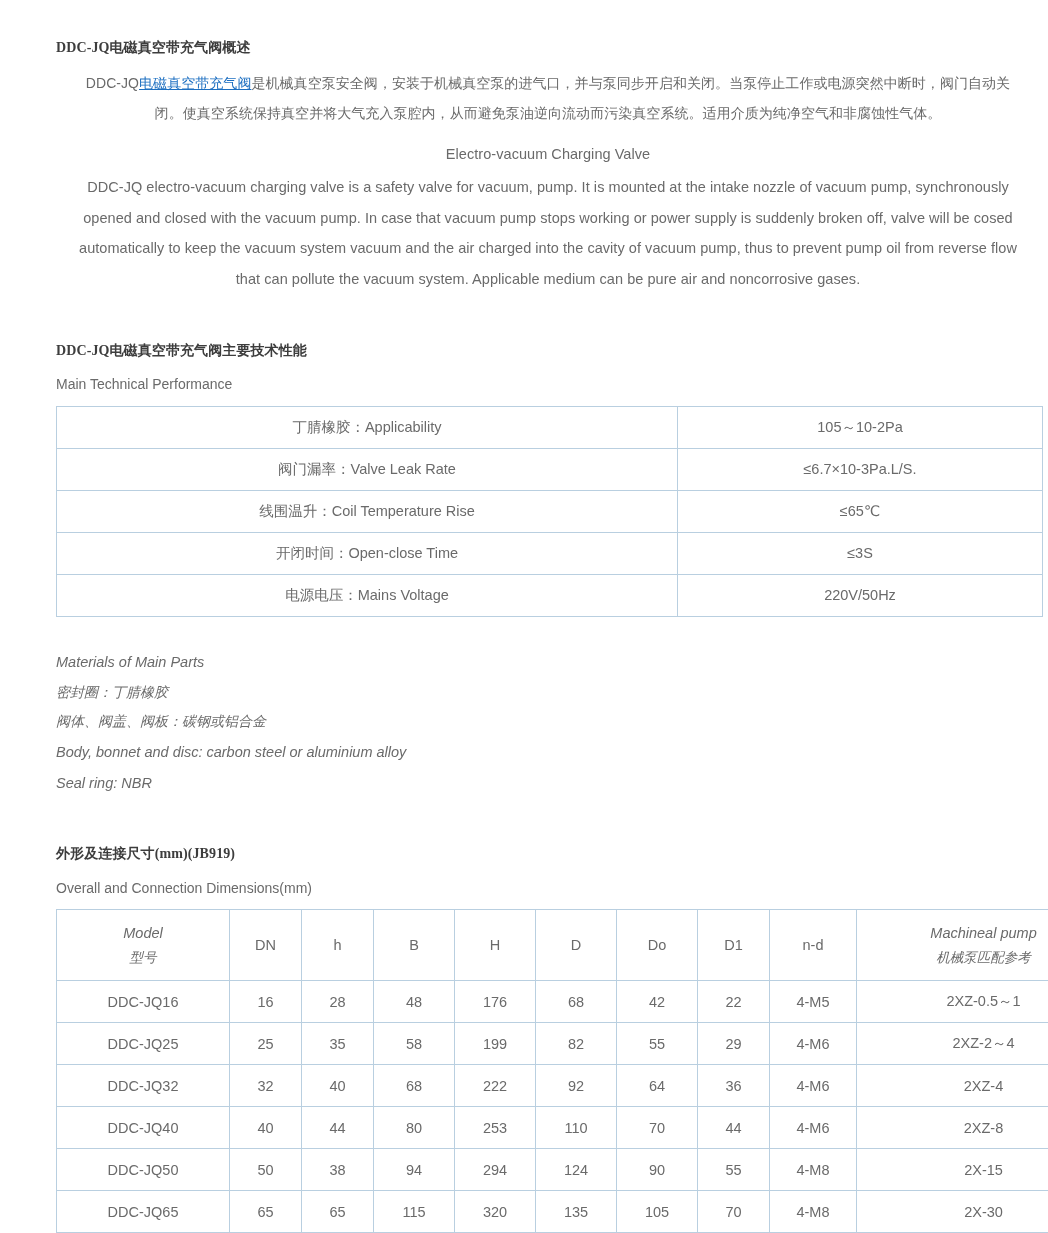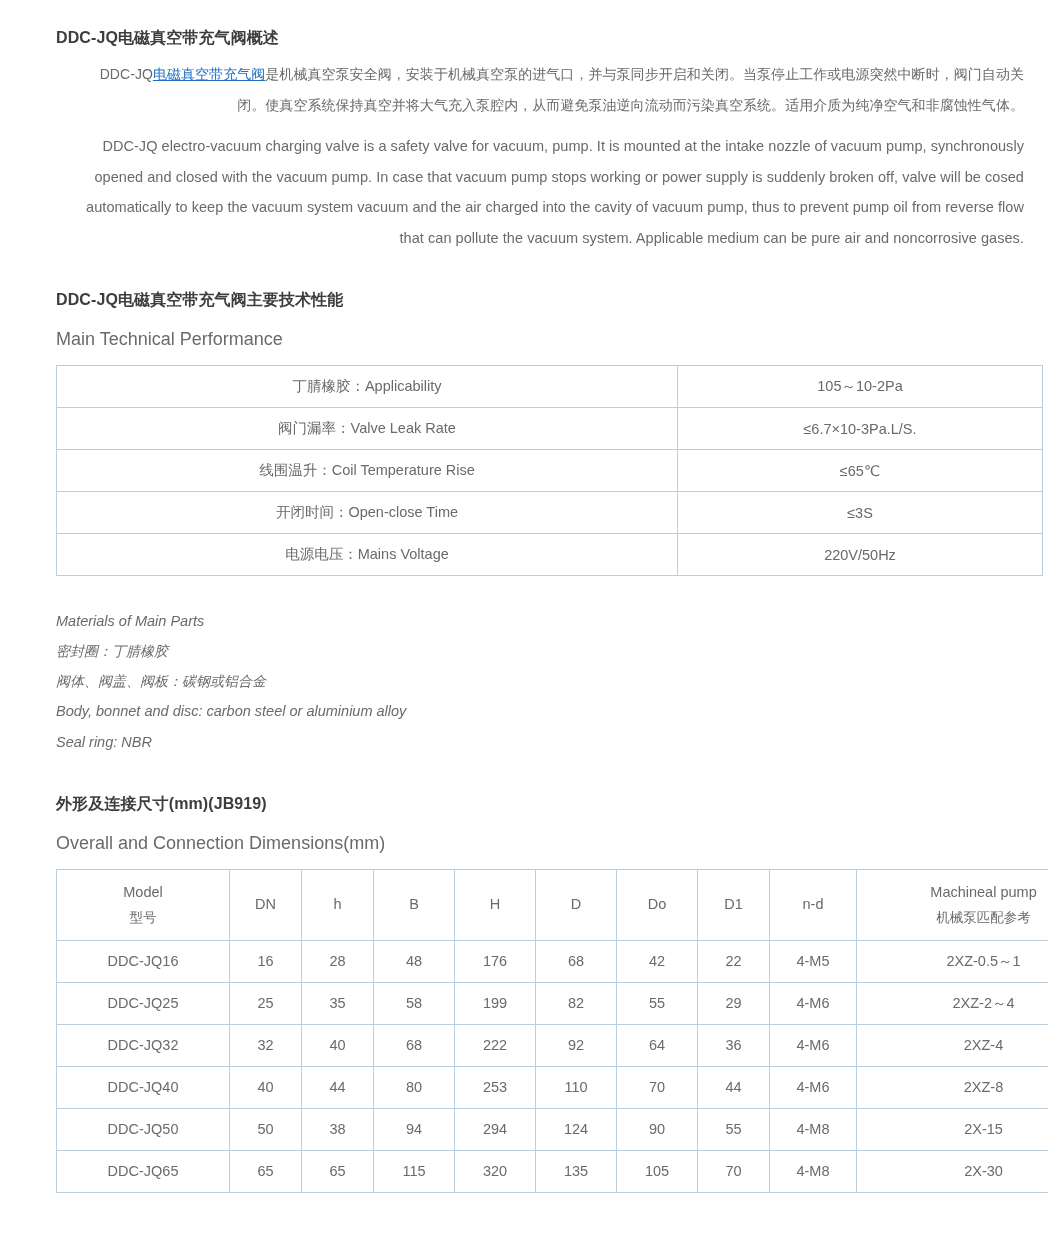--- a/index.html
+++ b/index.html
@@ -15,39 +15,40 @@
     -webkit-font-smoothing: antialiased;
   }
   .page {
     padding: 22px 24px 18px 56px;
     box-sizing: border-box;
     width: 1048px;
   }
   .section { margin: 0 0 4px 0; }
 
   h2.heading {
-    font-size: 16px;
+    font-size: 14px;
     font-weight: bold;
     color: #3d3d3d;
-    margin: 5px 0 10px 0;
+    margin: 16px 0 10px 0;
     line-height: 1.4;
     letter-spacing: 0.1px;
+    font-family: Liberation Serif, serif;
   }
   .sub-heading {
-    font-size: 18px;
+    font-size: 14px;
     color: #6a6a6a;
     margin: 0 0 6px 0;
     line-height: 2.1;
   }
   p.para {
     font-size: 14.5px;
     color: #6a6a6a;
     line-height: 2.12;
     margin: 0 0 2px 16px;
-    text-align: right;
+    text-align: center;
     letter-spacing: 0.05px;
   }
   p.para-cn {
     font-size: 14px;
     line-height: 2.2;
   }
   a.inline-link {
     color: #1d6fc1;
     text-decoration: underline;
   }
@@ -75,21 +76,21 @@
   table.tech-table td.tech-value { width: 356px; }
 
   
   table.dim-table th { height: 70px; line-height: 1.75; }
   table.dim-table td { height: 41px; }
   .col-model { width: 164px; }
   .col-num   { width: 63px; }
   .col-num-w { width: 72px; }
   .col-nd    { width: 78px; }
   .col-pump  { width: 245px; }
-  .th-two-line { display: block; }
+  .th-two-line { display: block; font-style: italic; }
   .th-two-line.cn { font-size: 13.5px; }
 
   .materials-line {
     font-size: 14.5px;
     color: #6a6a6a;
     line-height: 2.12;
     margin: 0;
     font-style: italic;
   }
   .materials-line.cn { font-size: 14px; }
@@ -99,20 +100,21 @@
 
 <div class="page">
 
   <div class="section">
     <h2 class="heading">DDC-JQ电磁真空带充气阀概述</h2>
 
     <p class="para para-cn"><span>DDC-JQ</span><a class="inline-link" href="#">电磁真空带充气阀</a><span>是机械真空泵安全阀，安装于机械真空泵的进气口，并与泵同步开启和关闭。当泵停止工作或电源突然中断时，阀门自动关闭。使真空系统保持真空并将大气充入泵腔内，从而避免泵油逆向流动而污染真空系统。适用介质为纯净空气和非腐蚀性气体。</span></p>
 
     <div class="spacer-sm"></div>
 
+    <p class="para">Electro-vacuum Charging Valve</p>
 
     <p class="para">DDC-JQ electro-vacuum charging valve is a safety valve for vacuum, pump. It is mounted at the intake nozzle of vacuum pump, synchronously opened and closed with the vacuum pump. In case that vacuum pump stops working or power supply is suddenly broken off, valve will be cosed automatically to keep the vacuum system vacuum and the air charged into the cavity of vacuum pump, thus to prevent pump oil from reverse flow that can pollute the vacuum system. Applicable medium can be pure air and noncorrosive gases.</p>
   </div>
 
   <div class="spacer-lg"></div>
 
   <div class="section">
     <h2 class="heading">DDC-JQ电磁真空带充气阀主要技术性能</h2>
     <p class="sub-heading">Main Technical Performance</p>
 

